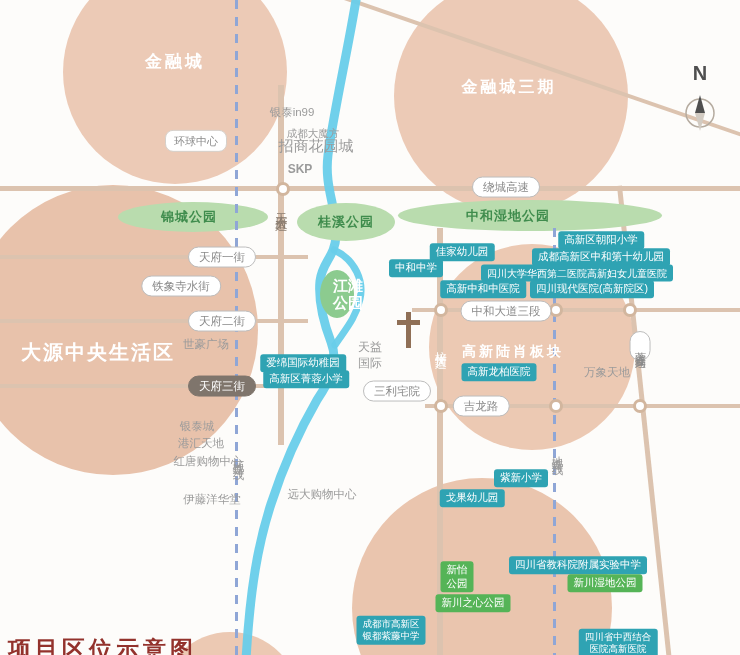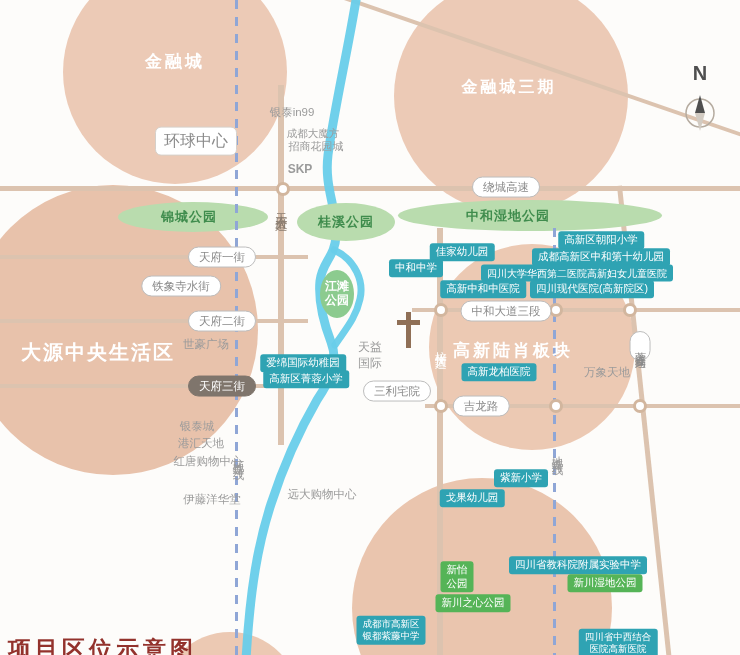--- a/index.html
+++ b/index.html
@@ -8,21 +8,21 @@
   .circle{position:absolute;border-radius:50%;}
   .road{position:absolute;background:#dcc3af;}
   .metro{position:absolute;width:3px;
          background:repeating-linear-gradient(180deg,#8fa6d6 0 9px,rgba(0,0,0,0) 9px 17px);}
   .park{position:absolute;background:#b9dcae;border-radius:50%;}
   .dot{position:absolute;width:8px;height:8px;border:3px solid #d2b69e;background:#fff;
        border-radius:50%;transform:translate(-50%,-50%);}
   .lbl{position:absolute;transform:translate(-50%,-50%);white-space:nowrap;line-height:1.3;}
   .dlabel{color:#fff;font-weight:bold;letter-spacing:3px;}
   .plabel{color:#3f8c4d;font-weight:bold;font-size:13px;letter-spacing:1px;}
-  .ilabel{color:#fff;font-weight:bold;font-size:12px;line-height:1.15;}
+  .ilabel{color:#fff;font-weight:bold;font-size:15px;line-height:1.15;margin-left:11px;}
   .pill{background:#fff;border:1px solid #bdbdbd;color:#8a8a8a;font-size:11.5px;
         padding:2px 10px;border-radius:12px;}
   .pill.dark{background:#7f756c;border-color:#7f756c;color:#fff;}
   .vpill{writing-mode:vertical-rl;padding:10px 2px;letter-spacing:2px;}
   .teal{background:#2fa3b3;color:#fff;font-size:10.5px;padding:2px 6px;border-radius:3px;}
   .greenchip{background:#55b457;color:#fff;font-size:10.5px;padding:2px 6px;border-radius:3px;}
   .txt{color:#9b9b9b;font-size:11.5px;}
   .vtxt{writing-mode:vertical-rl;letter-spacing:2px;}
   .box{background:#fff;border:1px solid #d5d0ca;border-radius:6px;color:#8a8a8a;
        font-size:10.5px;padding:3px 8px;text-align:center;}
@@ -79,21 +79,21 @@
   <div class="dot" style="left:556px;top:406px;"></div>
   <div class="dot" style="left:640px;top:406px;"></div>
 
   <svg style="position:absolute;left:394px;top:310px;" width="28" height="40">
     <path d="M12 2 h5 v8 h9 v5 h-9 v23 h-5 V15 H3 v-5 h9 z" fill="#8f6f56"></path>
   </svg>
 
   <div class="lbl dlabel" style="left:175px;top:62px;font-size:17px;">金融城</div>
   <div class="lbl dlabel" style="left:509px;top:87px;font-size:16px;">金融城三期</div>
   <div class="lbl dlabel" style="left:98px;top:352px;font-size:20px;letter-spacing:2px;">大源中央生活区</div>
-  <div class="lbl dlabel" style="left:513px;top:351px;font-size:17px;">高新陆肖板块</div>
+  <div class="lbl dlabel" style="left:513px;top:351px;font-size:14px;">高新陆肖板块</div>
 
   <div class="lbl plabel" style="left:189px;top:217px;">锦城公园</div>
   <div class="lbl plabel" style="left:346px;top:222px;">桂溪公园</div>
   <div class="lbl plabel" style="left:508px;top:216px;">中和湿地公园</div>
   <div class="lbl ilabel twoline" style="left:337px;top:294px;">
     <span>江滩</span>
     <span>公园</span>
   </div>
 
   <div class="lbl pill" style="left:506px;top:187px;">绕城高速</div>
@@ -132,24 +132,24 @@
     <span>医院高新医院</span>
   </div>
 
   <div class="lbl greenchip twoline" style="left:457px;top:577px;">
     <span>新怡</span>
     <span>公园</span>
   </div>
   <div class="lbl greenchip" style="left:605px;top:583px;">新川湿地公园</div>
   <div class="lbl greenchip" style="left:473px;top:603px;">新川之心公园</div>
 
-  <div class="lbl box" style="left:196px;top:141px;font-size:16px;">环球中心</div>
+  <div class="lbl box" style="left:196px;top:141px;font-size:11px;border-radius:8px;">环球中心</div>
   <div class="lbl txt" style="left:292px;top:112px;">银泰in99</div>
   <div class="lbl txt" style="left:313px;top:134px;font-size:10.5px;">成都大魔方</div>
-  <div class="lbl txt" style="left:316px;top:146px;font-size:11px;">招商花园城</div>
+  <div class="lbl txt" style="left:316px;top:146px;font-size:15px;">招商花园城</div>
   <div class="lbl txt" style="left:300px;top:170px;font-weight:bold;font-size:12px;">SKP</div>
   <div class="lbl txt" style="left:206px;top:344px;">世豪广场</div>
   <div class="lbl txt twoline" style="left:370px;top:356px;font-size:12px;">
     <span>天益</span>
     <span>国际</span>
   </div>
   <div class="lbl txt" style="left:607px;top:372px;">万象天地</div>
   <div class="lbl pill" style="left:397px;top:391px;">三利宅院</div>
   <div class="lbl txt" style="left:197px;top:426px;">银泰城</div>
   <div class="lbl txt" style="left:201px;top:443px;">港汇天地</div>

